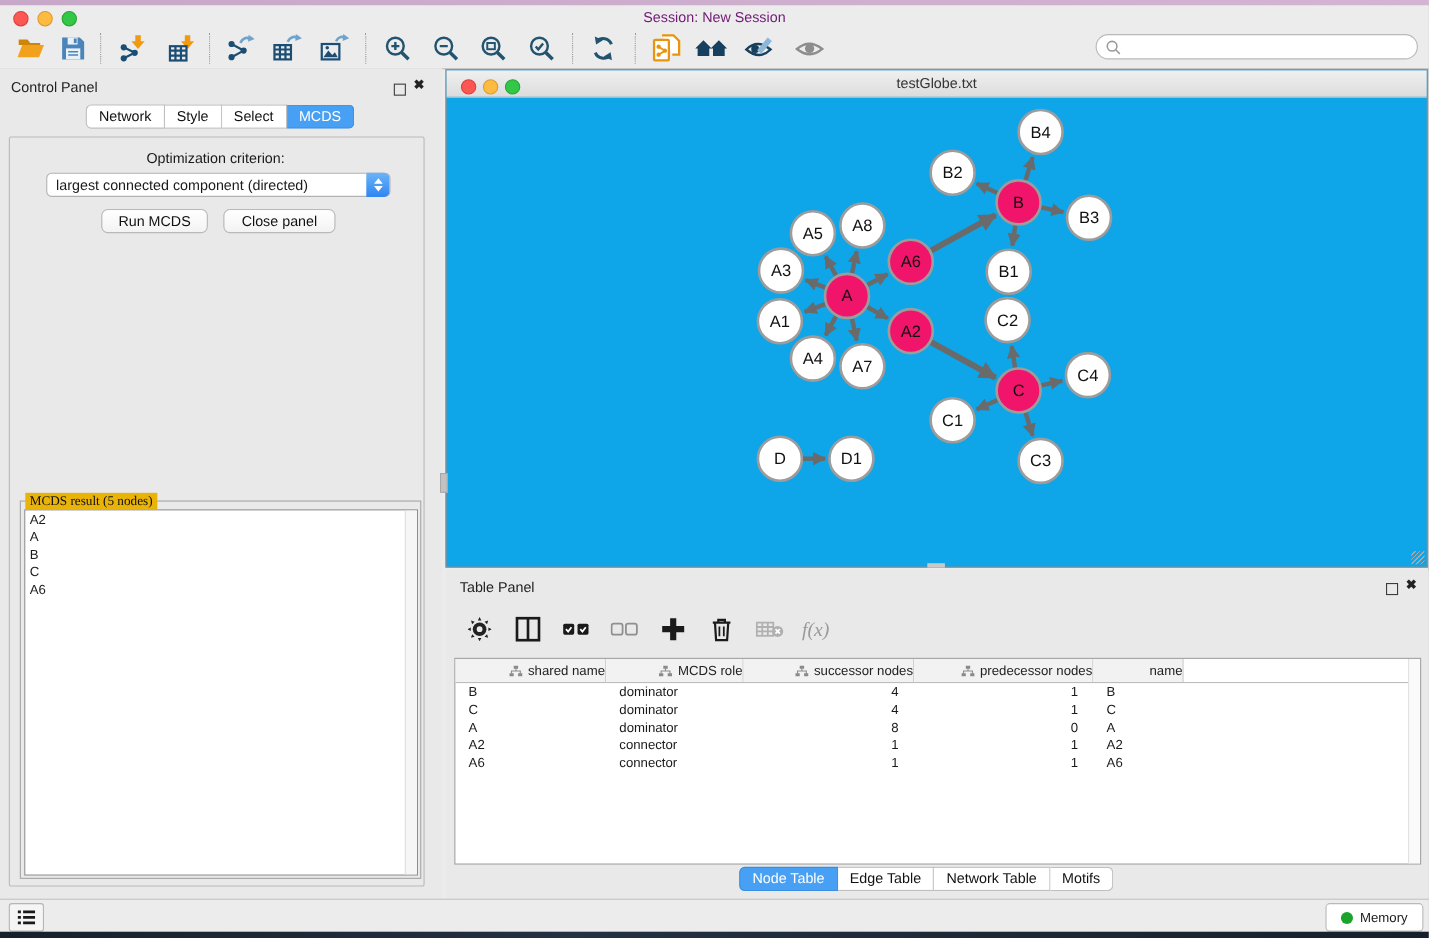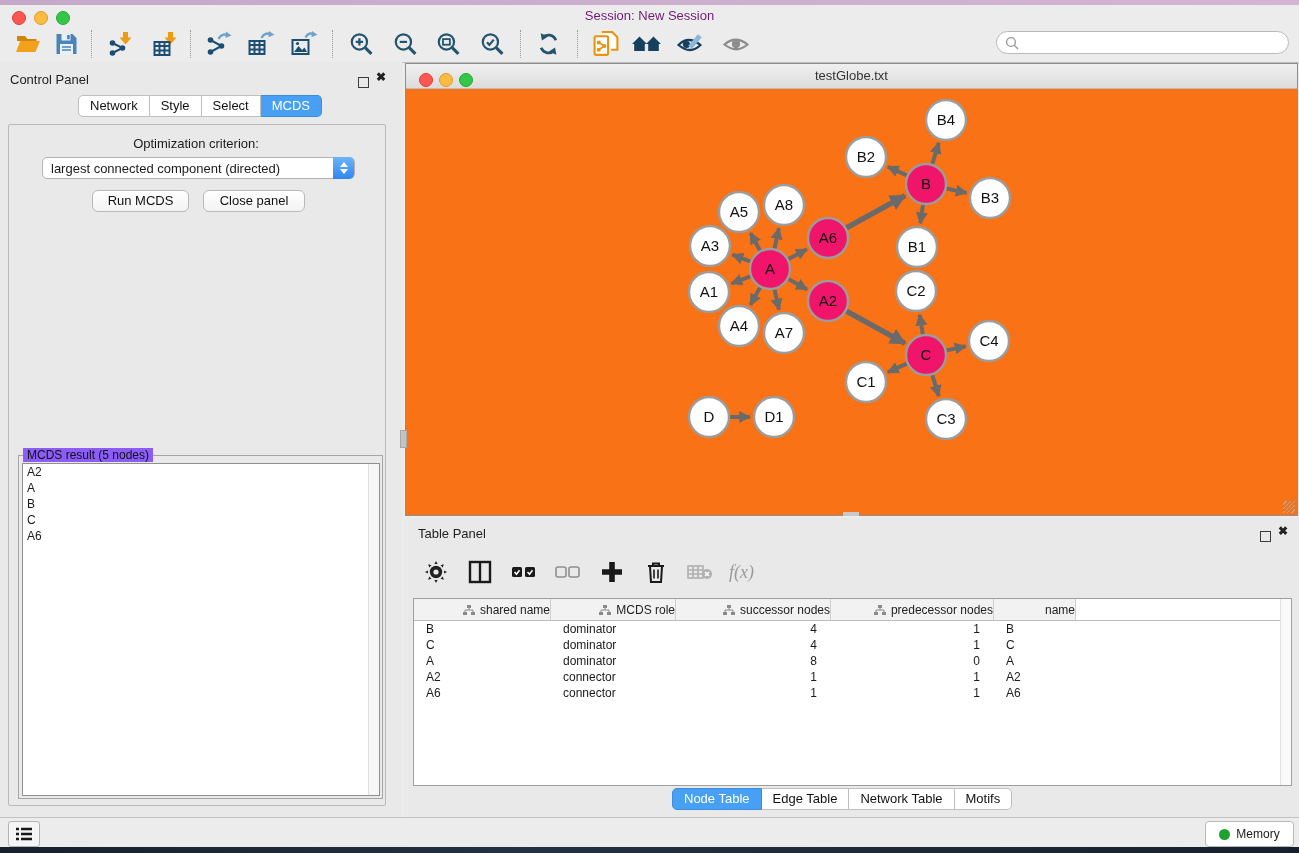--- a/index.html
+++ b/index.html
@@ -36,26 +36,26 @@
   .select{left:42px;top:157px;width:313px;height:22px;background:#fff;border:1px solid #b2b2b2;border-radius:5px;
           font-size:13px;line-height:22px;padding-left:8px;box-sizing:border-box;}
   .select .stepper{position:absolute;right:0;top:-1px;width:21px;height:22px;border-radius:0 5px 5px 0;
           background:linear-gradient(#6cb4f8,#2f86f2);display:flex;flex-direction:column;align-items:center;justify-content:center;}
   .chev{width:0;height:0;border-left:4px solid transparent;border-right:4px solid transparent;}
   .chev.up{border-bottom:5px solid #fff;margin-bottom:2px;}
   .chev.dn{border-top:5px solid #fff;}
   .btn{background:linear-gradient(#ffffff,#f3f3f3);border:1px solid #b9b9b9;border-radius:6px;font-size:13px;
        height:22px;line-height:20px;text-align:center;color:#111;cursor:default;box-sizing:border-box;}
   .groupbox{left:18px;top:455px;width:363px;height:342px;border:1px solid #a6a6a6;}
-  .groupbox-label{position:absolute;left:4px;top:-8px;background:#8b5cf6;padding:0 4px;font-size:12px;color:#111;}
+  .groupbox-label{position:absolute;left:4px;top:-8px;background:#eab308;padding:0 4px;font-size:12px;color:#111;font-family:Liberation Serif, serif;}
   .mcds-list{position:absolute;left:3px;top:7px;width:356px;height:331px;background:#fff;border:1px solid #8f8f8f;overflow:hidden;}
   .mcds-item{font-size:12px;line-height:16px;padding-left:4px;}
   .mcds-scroll{position:absolute;right:0;top:0;width:10px;height:100%;background:#f6f6f6;border-left:1px solid #e0e0e0;}
   
-  .netframe{left:405px;top:63px;width:893px;height:453px;background:#f97316;border:1px solid #8e8e8e;box-sizing:border-box;}
+  .netframe{left:405px;top:63px;width:893px;height:453px;background:#0ea5e9;border:1px solid #8e8e8e;box-sizing:border-box;}
   .netframe .bar{position:absolute;left:0;top:0;width:100%;height:24px;background:linear-gradient(#f0f0f0,#dcdcdc);
                  border-bottom:1px solid #bdbdbd;}
   .netframe .bar .title{position:absolute;left:0;width:100%;text-align:center;font-size:13px;line-height:24px;color:#333;}
   .net-lights{position:absolute;left:13px;top:6px;}
   .net-lights span{width:12px;height:12px;margin-right:6px;}
   .corner-grip{position:absolute;right:2px;bottom:2px;width:12px;height:12px;
     background:repeating-linear-gradient(135deg,transparent 0 2px,#aaa 2px 3px);}
   .grip-left{left:400px;top:430px;width:5px;height:16px;background:#c2c2c2;border:1px solid #a8a8a8;}
   .grip-bottom{left:843px;top:512px;width:16px;height:4px;background:#c9c9c9;}
   

